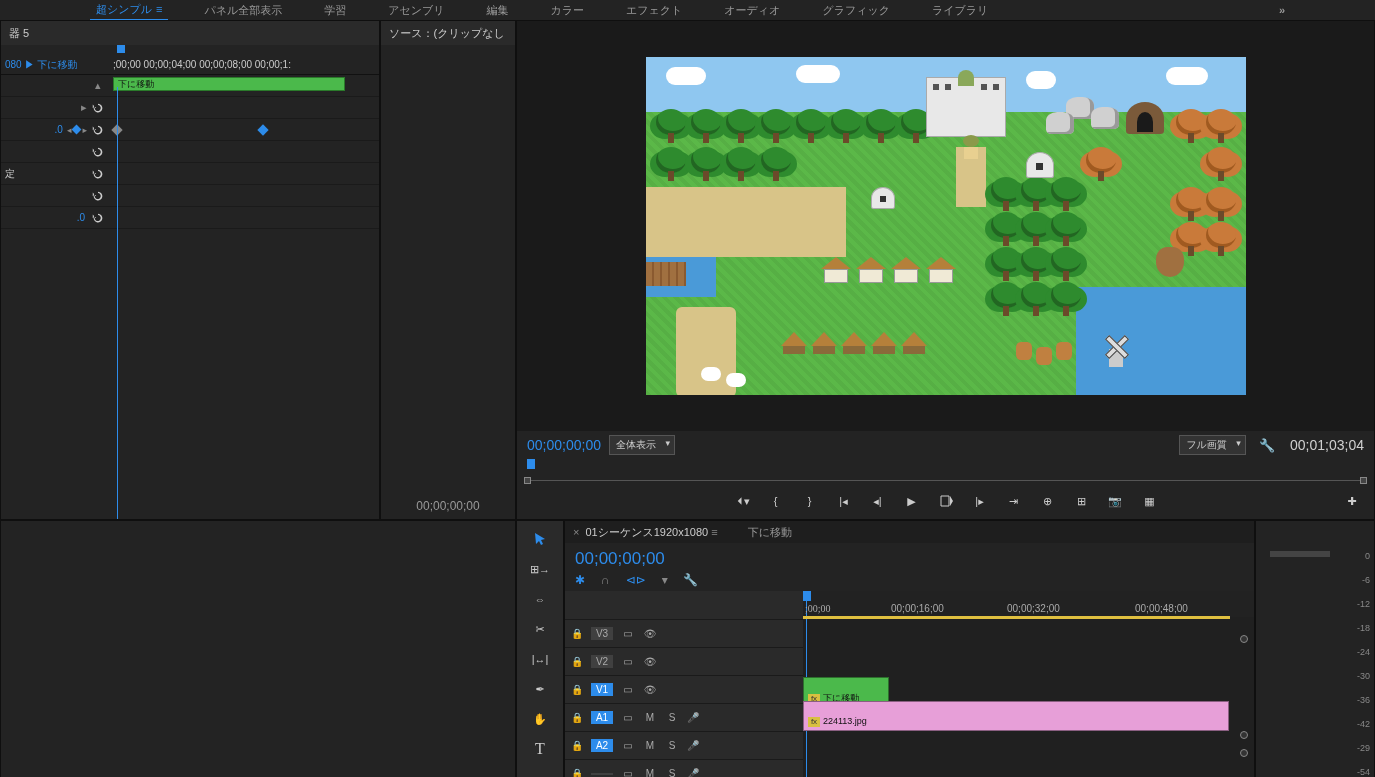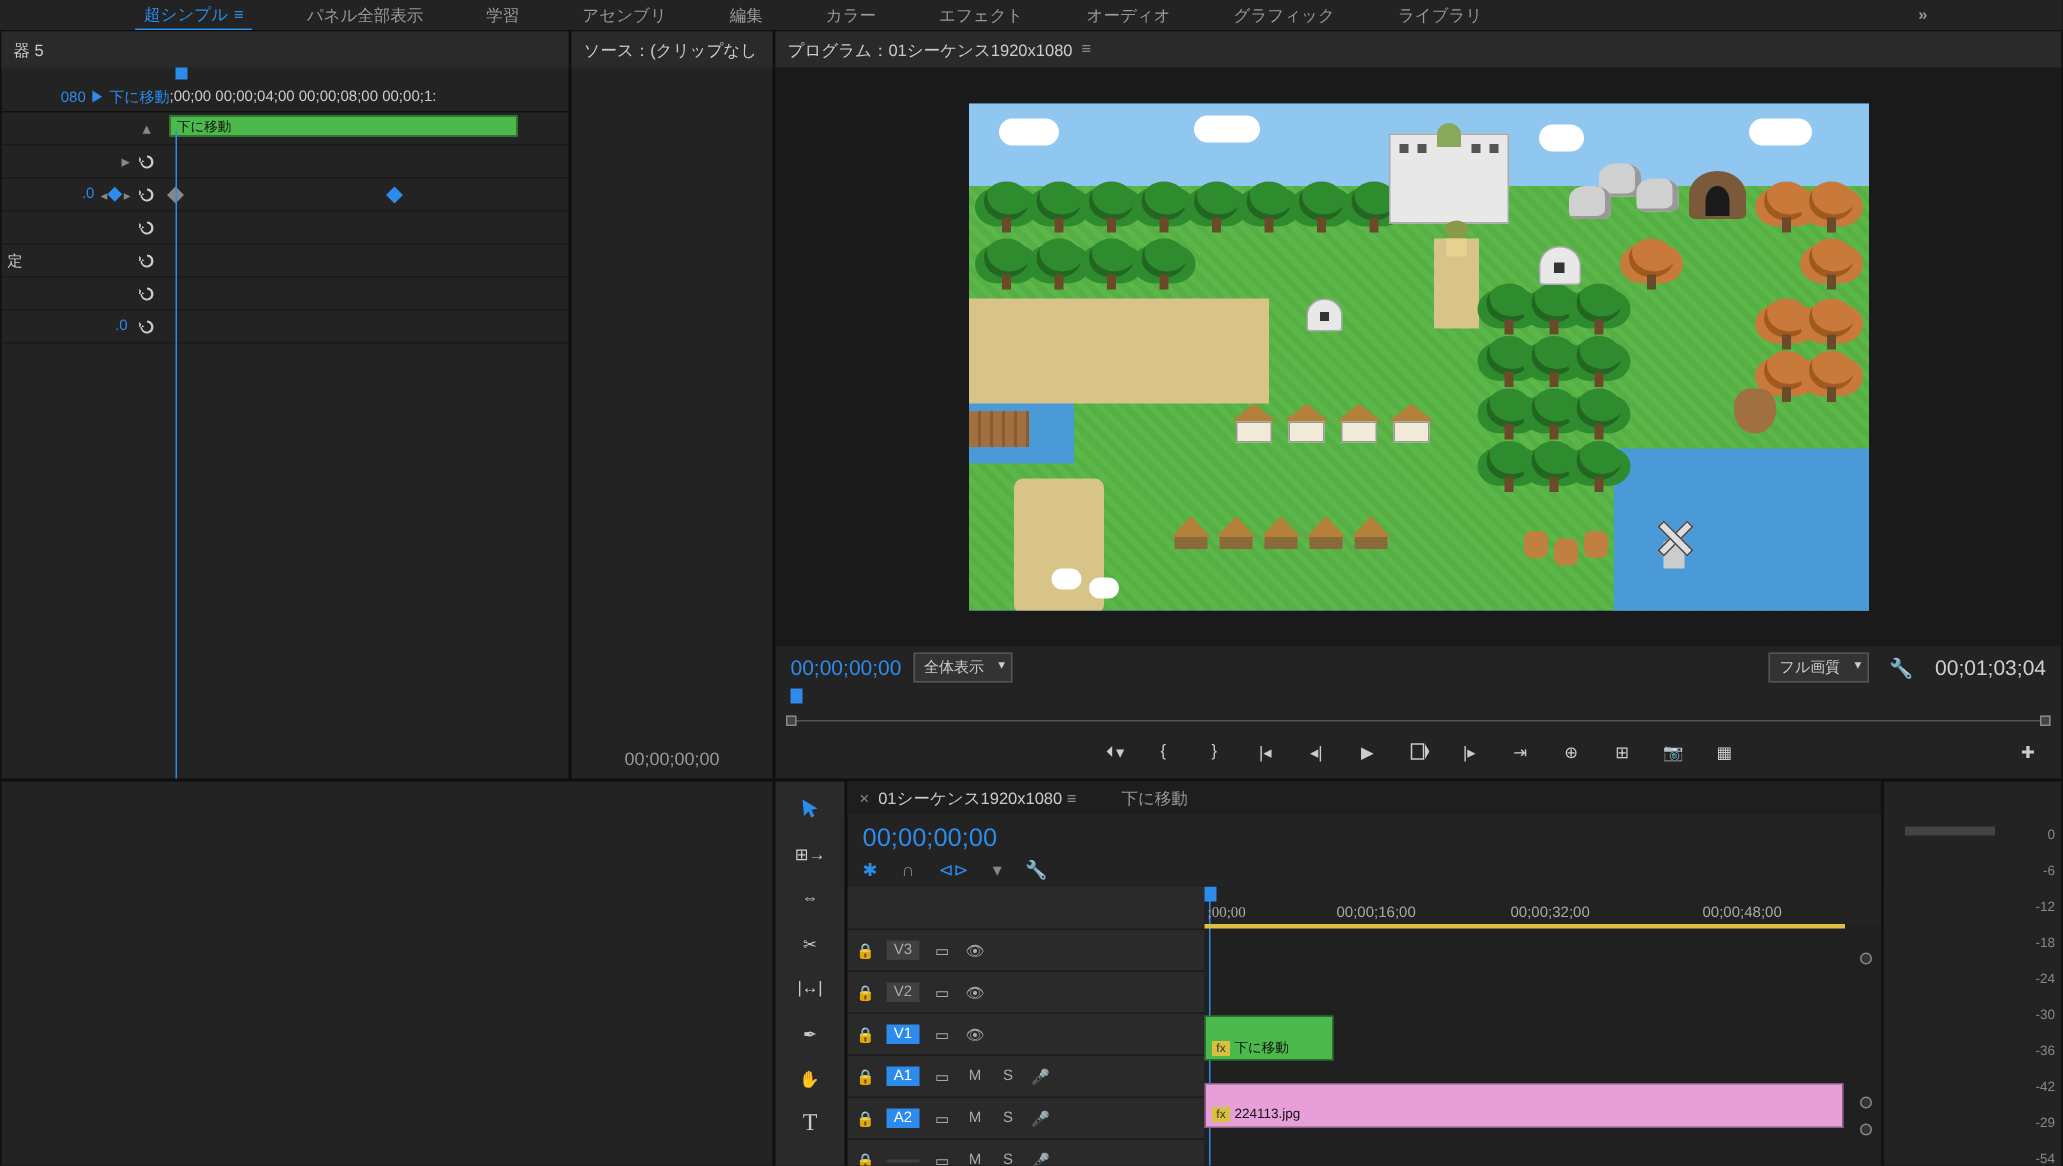--- a/index.html
+++ b/index.html
@@ -160,21 +160,21 @@
 
   <div class="panel effect-controls">
     <div class="panel-header">
       <span>器 5</span>
     </div>
     <div style="position:relative; height:calc(100% - 24px);">
       <div class="ec-playhead-row">
           <div class="ec-playhead"></div>
         </div>
       <div class="ec-timeline-head">
-        <span class="ec-bluetext" style="width:108px;text-align:right;">080 ▶ 下に移動</span>
+        <span class="ec-bluetext" style="width:108px;">080 ▶ 下に移動</span>
         <span style="color:#ccc; font-size:10px;">;00;00 00;00;04;00 00;00;08;00 00;00;1:</span>
       </div>
 
       <div class="ec-row">
         <div class="label-col">
             <span class="ec-expand">▴</span>
           </div>
         <div class="tl-col">
             <div class="ec-green-clip">下に移動</div>
           </div>
@@ -240,24 +240,20 @@
   </div>
 
   <div class="panel source-panel">
     <div class="panel-header">
       <span>ソース：(クリップなし</span>
     </div>
     <div class="source-tc">00;00;00;00</div>
   </div>
 
   <div class="panel program-panel">
-    <div class="panel-header">
-      <span>プログラム：01シーケンス1920x1080</span>
-      <span class="menu-icon">≡</span>
-    </div>
     <div class="program-body">
       <div class="preview-area">
         <div class="preview-img">
           <div class="px-sky"></div>
           <div class="px-grass"></div>
           <div class="px-cloud" style="left:20px;top:10px;width:40px;"></div>
           <div class="px-cloud" style="left:150px;top:8px;width:44px;"></div>
           <div class="px-cloud" style="left:280px;top:22px;width:34px;"></div>
           <div class="px-cloud" style="left:380px;top:14px;width:30px;"></div>
           <div class="px-cloud" style="left:520px;top:10px;width:42px;"></div>
@@ -607,21 +603,21 @@
             <div class="pline"></div>
             <span class="tm" style="left:2px;font-family:Liberation Serif, serif;">;00;00</span>
             <span class="tm" style="left:88px;">00;00;16;00</span>
             <span class="tm" style="left:204px;">00;00;32;00</span>
             <span class="tm" style="left:332px;">00;00;48;00</span>
           </div>
           <div class="tl-yellow"></div>
           <div class="tl-endcircle" style="right:6px; top:44px;"></div>
 
           <div class="clip clip-green" style="top:86px; left:0; width:86px;"><span class="fx">fx</span><span>下に移動</span></div>
-          <div class="clip clip-pink" style="top:131px; left:0; width:426px;"><span class="fx">fx</span><span>224113.jpg</span></div>
+          <div class="clip clip-pink" style="top:110px; left:0; width:426px;"><span class="fx">fx</span><span>224113.jpg</span></div>
           <div class="tl-endcircle" style="right:6px; top:140px;"></div>
           <div class="tl-endcircle" style="right:6px; top:158px;"></div>
         </div>
       </div>
     </div>
 
     <div class="audio-meter">
       <div class="meter-bar"></div>
       <div class="meter-scale">
         <span>0</span>

